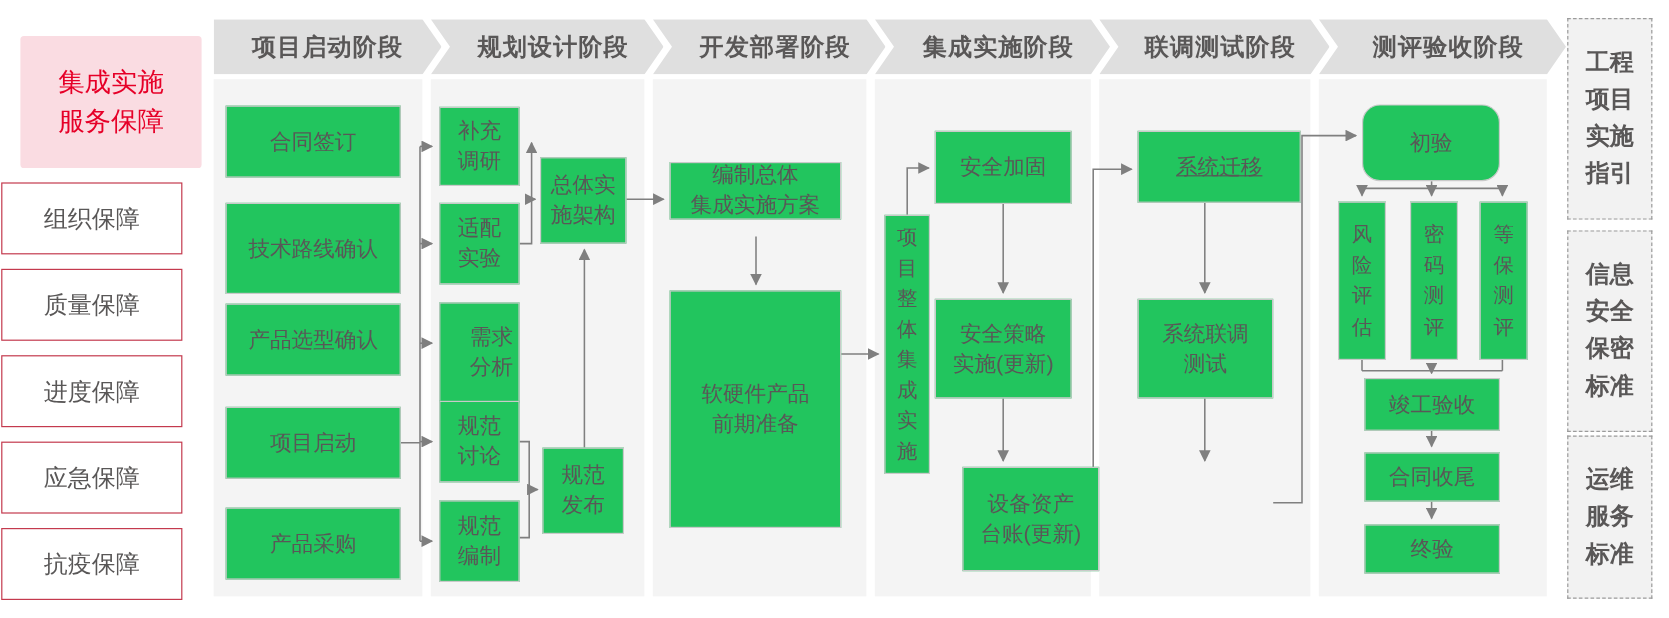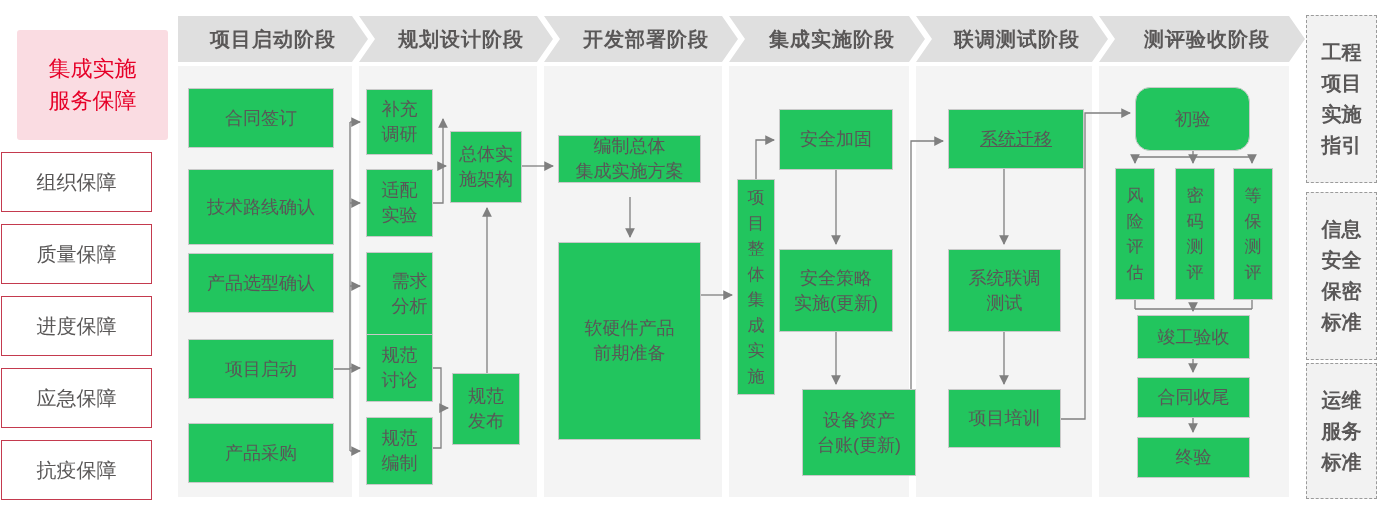--- a/index.html
+++ b/index.html
@@ -151,21 +151,20 @@
 施</div>
   <div class="node" style="left:779px;top:109px;width:114px;height:61px;">安全加固</div>
   <div class="node" style="left:779px;top:249px;width:114px;height:83px;">安全策略
 实施(更新)</div>
   <div class="node" style="left:779px;top:389px;width:114px;height:87px;margin-left:23px;">设备资产
 台账(更新)</div>
 
   <div class="node" style="left:948px;top:109px;width:136px;height:60px;text-decoration:underline;">系统迁移</div>
   <div class="node" style="left:948px;top:249px;width:113px;height:83px;">系统联调
 测试</div>
-  <div class="node" style="left:948px;top:389px;width:113px;height:59px;">项目培训</div>
 
   <div class="node" style="left:1135px;top:87px;width:115px;height:64px;border-radius:15px;">初验</div>
   <div class="node vtext" style="left:1115px;top:168px;width:40px;height:132px;">风
 险
 评
 估</div>
   <div class="node vtext" style="left:1175px;top:168px;width:40px;height:132px;">密
 码
 测
 评</div>

